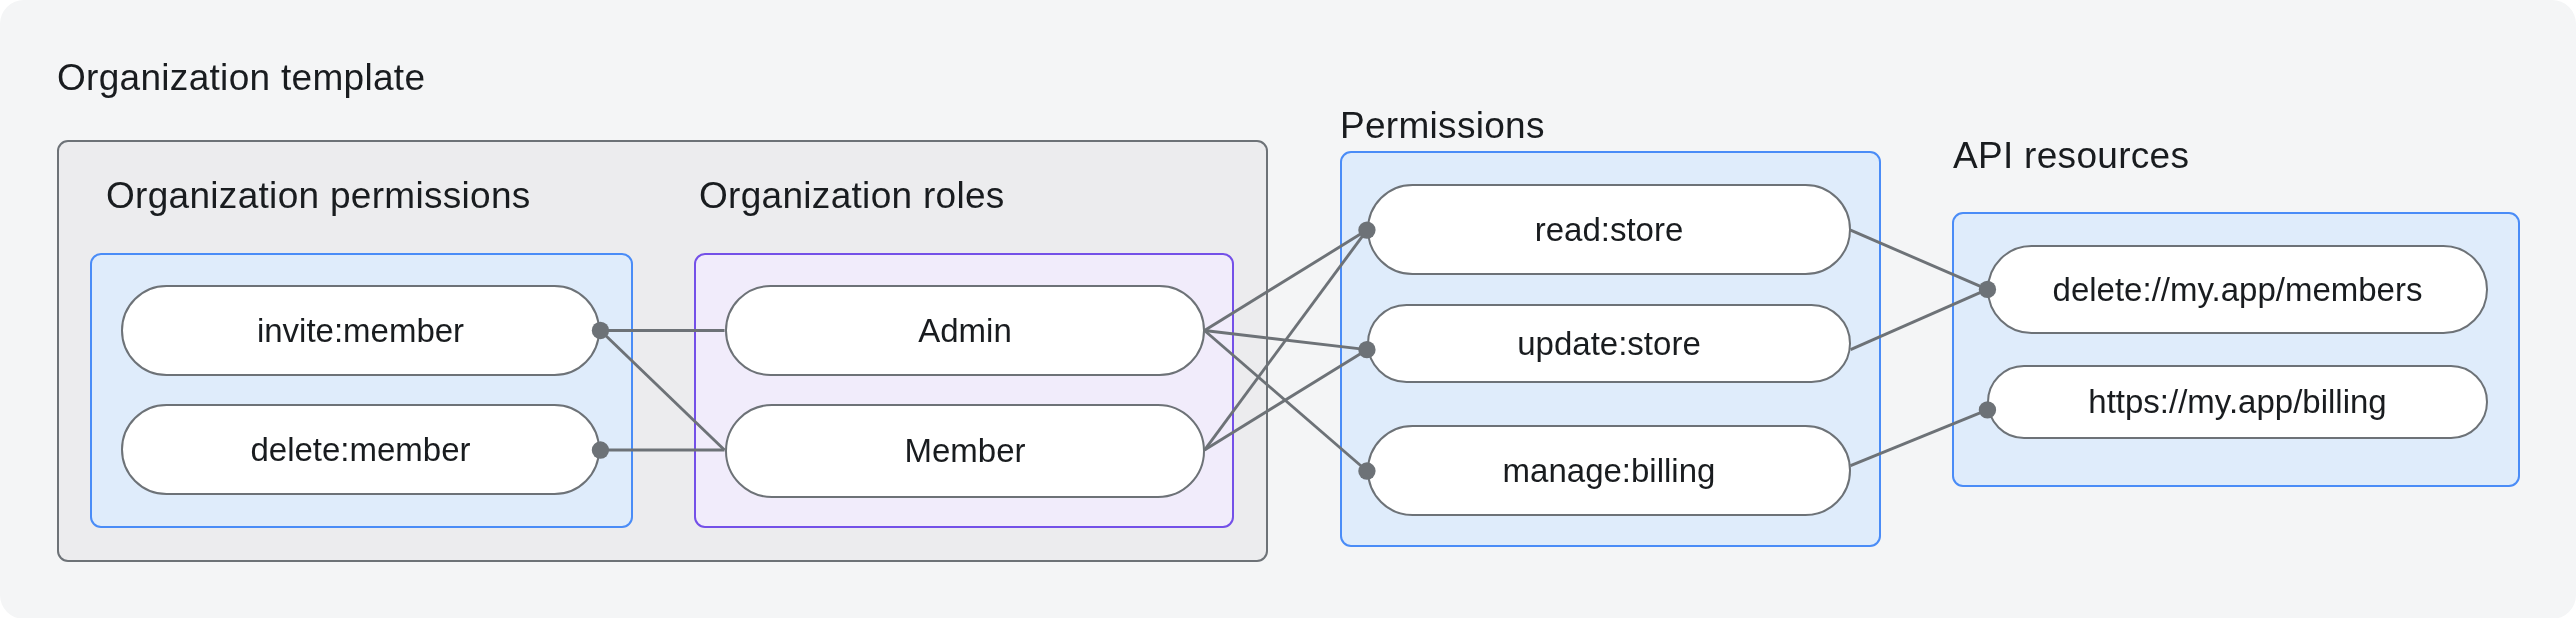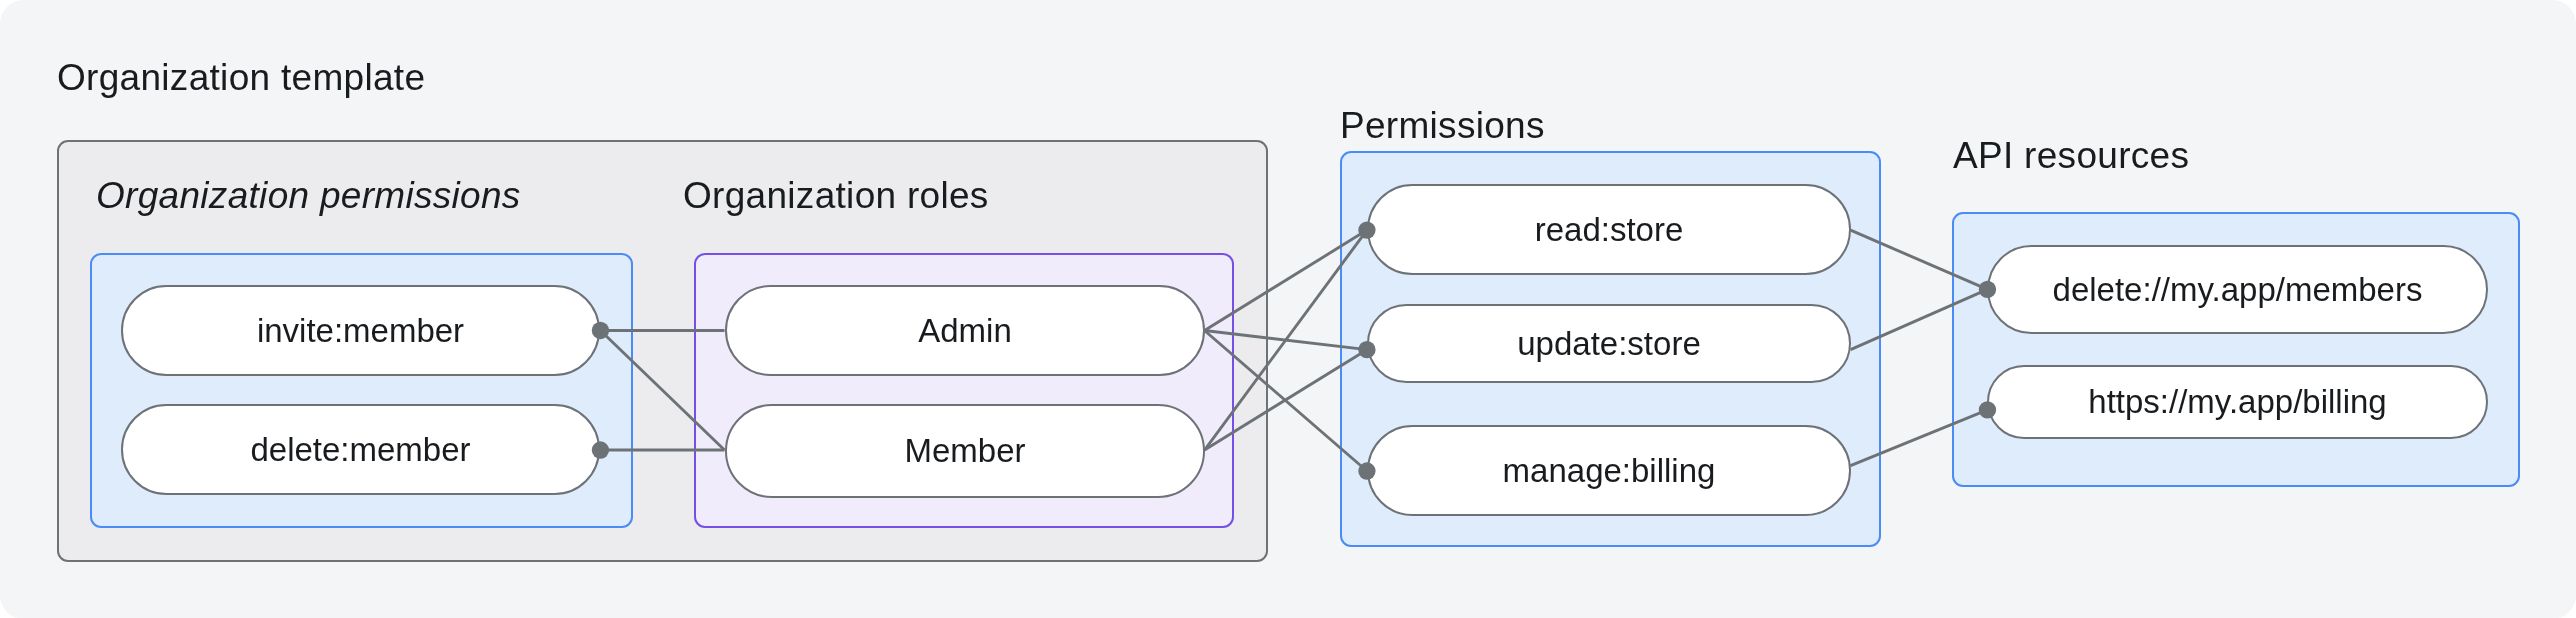--- a/index.html
+++ b/index.html
@@ -76,22 +76,22 @@
 
 <div class="page">
 
   <div class="box gray" style="left:57px; top:140px; width:1211px; height:422px;"></div>
   <div class="box blue" style="left:90px; top:253px; width:543px; height:275px;"></div>
   <div class="box purple" style="left:694px; top:253px; width:540px; height:275px;"></div>
   <div class="box blue" style="left:1340px; top:151px; width:541px; height:396px;"></div>
   <div class="box blue" style="left:1952px; top:212px; width:568px; height:275px;"></div>
 
   <div class="label" style="left:57px; top:57px;">Organization template</div>
-  <div class="label" style="left:96px; top:175px;font-style:italic;">Organization permissions</div>
-  <div class="label" style="left:683px; top:175px;">Organization roles</div>
+  <div class="label" style="left:106px; top:175px;">Organization permissions</div>
+  <div class="label" style="left:699px; top:175px;">Organization roles</div>
   <div class="label" style="left:1340px; top:89px;margin-top:16px;">Permissions</div>
   <div class="label" style="left:1953px; top:135px;">API resources</div>
 
   <svg class="layer" viewBox="0 0 2823 678">
       <line x1="658" y1="362" x2="794" y2="362"></line>
       <line x1="658" y1="362" x2="794" y2="493"></line>
       <line x1="658" y1="493" x2="794" y2="493"></line>
       <line x1="1320" y1="362" x2="1498" y2="252"></line>
       <line x1="1320" y1="362" x2="1498" y2="383"></line>
       <line x1="1320" y1="362" x2="1498" y2="516"></line>

